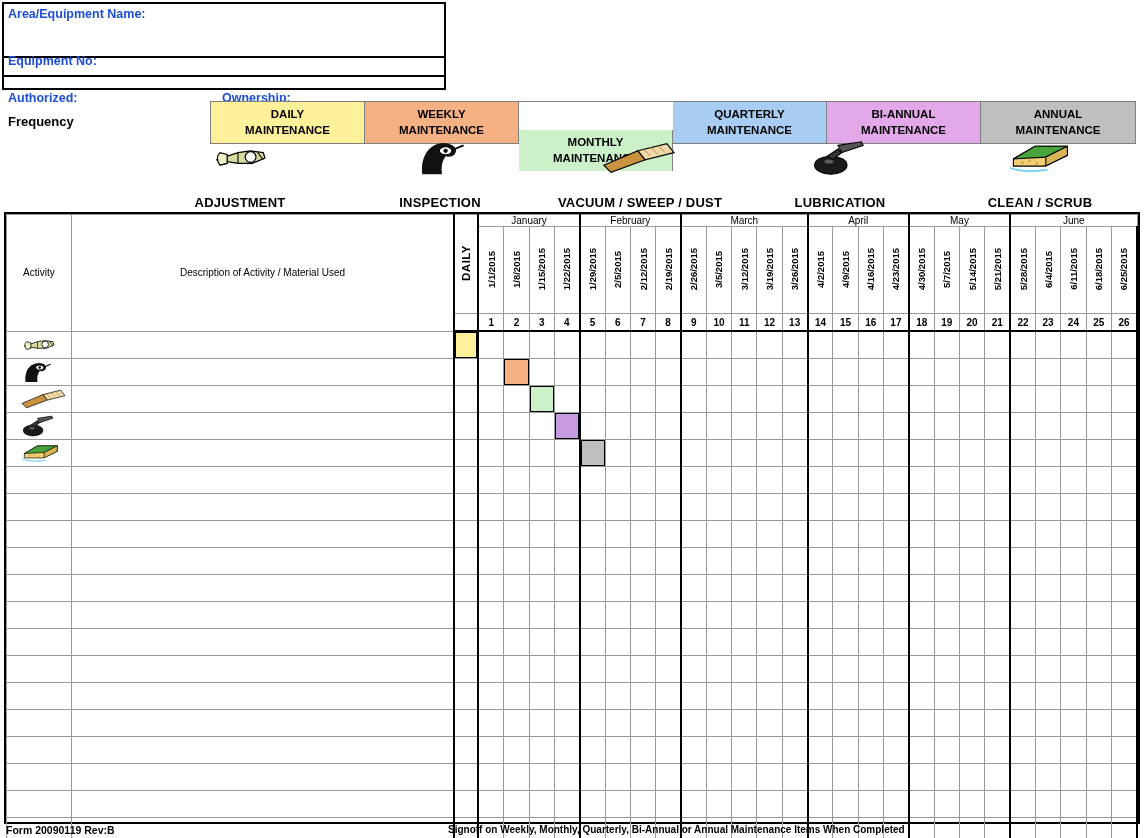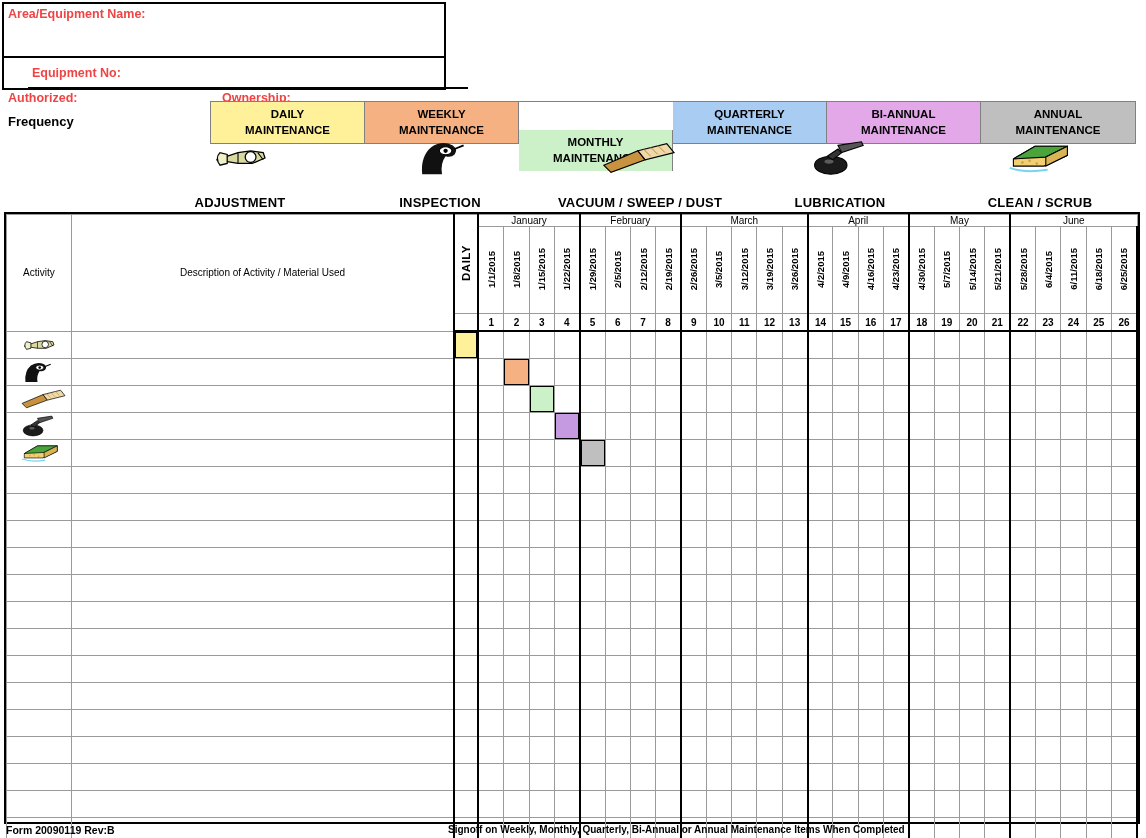--- a/index.html
+++ b/index.html
@@ -30,27 +30,27 @@
     border: 2px solid #000;
     box-sizing: border-box;
   }
   .hdr-row {
     position: absolute;
     left: 0;
     width: 100%;
     box-sizing: border-box;
     font-size: 12.5px;
     font-weight: bold;
-    color: #ef4444;
+    color: #1d4ed8;
     padding-left: 4px;
     display: flex;
     align-items: center;
   }
   .hdr-row1 { top: 0; height: 54px; border-bottom: 2px solid #000; align-items: flex-start; padding-top: 3px;}
-  .hdr-row2 { top: 54px; height: 31px; border-bottom: 2px solid #000; margin-left: 24px;}
+  .hdr-row2 { top: 42px; height: 31px; border-bottom: 2px solid #000;}
   .hdr-row3 { top: 71px; height: 15px; margin-top: 15px;}
   .hdr-own {
     position: absolute;
     left: 218px;
   }
 
   .title {
     position: absolute;
     left: 448px;
     top: 35px;

